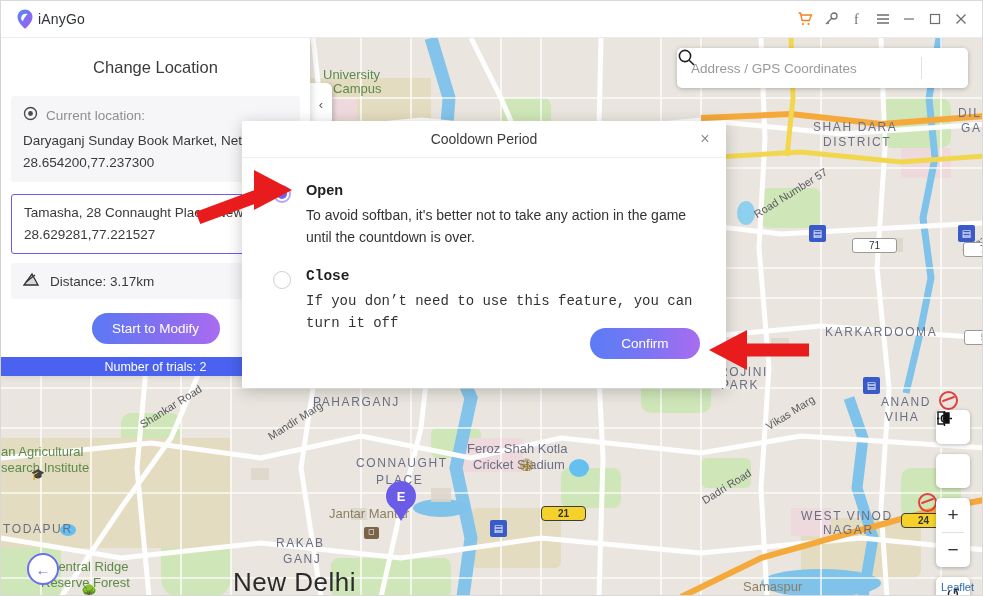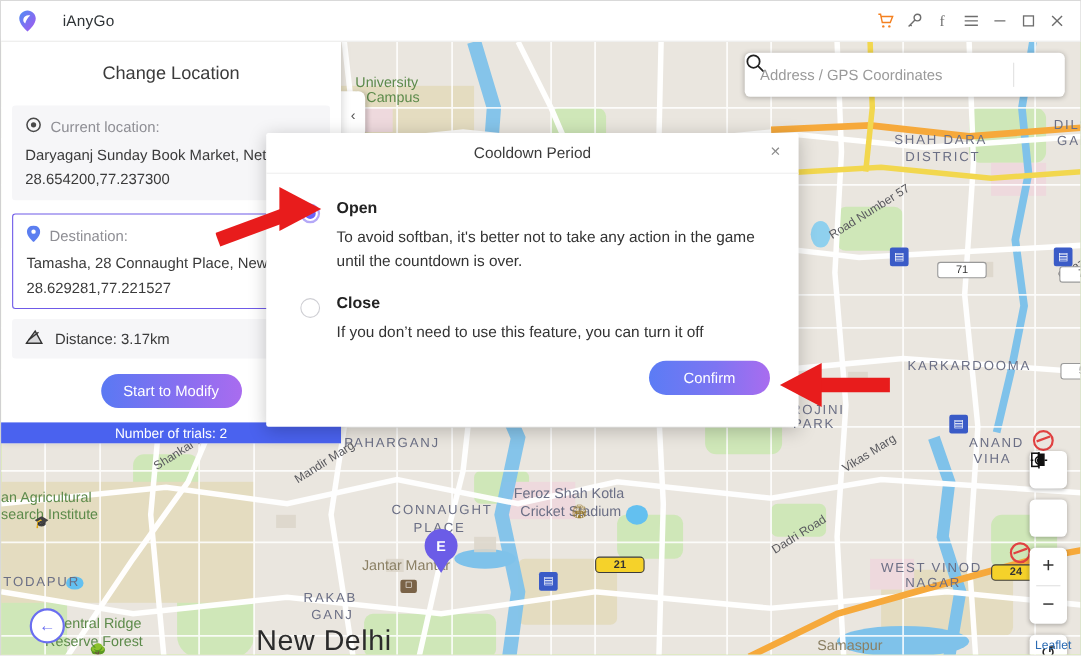--- a/index.html
+++ b/index.html
@@ -6,31 +6,31 @@
   body{
     width:983px;height:596px;overflow:hidden;
     font-family:"Liberation Sans","DejaVu Sans",sans-serif;
     background:#fff;position:relative;
   }
   #app{position:absolute;inset:0;border:1px solid #d9d9d9;box-sizing:border-box;}
 
   
   .titlebar{position:absolute;left:0;top:0;width:100%;height:37px;background:#fff;
     border-bottom:1px solid #ececec;display:flex;align-items:center;z-index:60;box-sizing:border-box;}
-  .brand{display:flex;align-items:center;gap:21px;padding-left:13px;}
+  .brand{display:flex;align-items:center;gap:2px;padding-left:13px;}
   .logo{width:22px;height:22px;position:relative;}
   .brand-name{font-size:14px;color:#2f3437;letter-spacing:.2px;}
   .tb-right{margin-left:auto;display:flex;align-items:center;gap:0px;padding-right:8px;}
   .tbi{width:26px;height:30px;display:flex;align-items:center;justify-content:center;
     color:#6e6e6e;font-size:15px;cursor:default;}
   .tbi svg{display:block;}
   .tbi.cart{color:#f4801f;}
 
   
-  .map{position:absolute;left:0;top:37px;right:0;bottom:0;overflow:hidden;background:#bef264;}
+  .map{position:absolute;left:0;top:37px;right:0;bottom:0;overflow:hidden;background:#fef9c3;}
   .map svg{position:absolute;left:0;top:0;}
   .maplbl{position:absolute;color:#7b7f94;font-size:12px;letter-spacing:1.6px;
     font-family:"Liberation Sans",sans-serif;white-space:nowrap;}
   .maplbl.place{color:#6b6f85;}
   .maplbl.big{font-size:26px;color:#2b2b2b;letter-spacing:.5px;font-weight:400;}
   .maplbl.green{color:#5c8a4a;letter-spacing:0;font-size:13px;}
   .maplbl.poi{color:#8a7f63;letter-spacing:0;font-size:13px;}
   .maplbl.road{color:#59595e;letter-spacing:0;font-size:11px;}
   .maplbl.stad{color:#6b6f85;letter-spacing:0;font-size:13px;}
 
@@ -104,21 +104,21 @@
   
   .modal{position:absolute;left:241px;top:120px;width:484px;height:267px;background:#fff;
     box-shadow:0 3px 16px rgba(0,0,0,.22);z-index:50;border-radius:2px;}
   .modal-hd{height:36px;display:flex;align-items:center;justify-content:center;position:relative;
     border-bottom:1px solid #efefef;}
   .modal-title{font-size:14px;color:#3b3b3b;}
   .modal-x{position:absolute;right:12px;top:9px;width:18px;height:18px;display:flex;
     align-items:center;justify-content:center;color:#8d8d8d;font-size:16px;cursor:pointer;}
   .modal-body{padding:24px 30px 0 31px;}
   .opt{display:flex;gap:15px;}
-  .opt + .opt{margin-top:20px;}
+  .opt + .opt{margin-top:20px;font-family:Liberation Mono, monospace;}
   .radio{width:18px;height:18px;border-radius:50%;border:1px solid #cfcfd4;box-sizing:border-box;
     flex:0 0 18px;margin-top:3px;background:#fff;}
   .radio.sel{border:2px solid #b4a8f7;position:relative;}
   .radio.sel:after{content:"";position:absolute;left:2px;top:2px;width:10px;height:10px;
     border-radius:50%;background:#6c63f5;}
   .opt-title{font-size:14.5px;font-weight:bold;color:#222;margin-bottom:6px;}
   .opt-desc{font-size:14px;color:#333;line-height:1.58;max-width:392px;}
   .modal-ft{position:absolute;right:26px;bottom:29px;}
   .confirm-btn{width:110px;height:31px;border-radius:16px;border:0;color:#fff;font-size:13.5px;
     background:linear-gradient(90deg,#5b7cf5 0%,#7d75f2 55%,#a96cef 100%);
@@ -399,29 +399,20 @@
               <circle cx="7.5" cy="7.5" r="2.4" fill="#4a4a4a" stroke="none"></circle>
           </svg>
         </span>
         <span>Current location:</span>
       </div>
       <div class="loc-addr">Daryaganj Sunday Book Market, Neta</div>
       <div class="loc-coord">28.654200,77.237300</div>
     </div>
 
     <div class="dest-card">
-      <div class="dest-head">
-        <span>
-          <svg width="13" height="15" viewBox="0 0 13 15" fill="#5b7ef0">
-            <path d="M6.5 0C3 0 .5 2.5.5 5.8.5 9.9 6.5 15 6.5 15s6-5.1 6-9.2C12.5 2.5 10 0 6.5 0z"></path>
-            <circle cx="6.5" cy="5.6" r="2" fill="#fff"></circle>
-          </svg>
-        </span>
-        <span>Destination:</span>
-      </div>
       <div class="loc-addr">Tamasha, 28 Connaught Place, New D</div>
       <div class="coordrow">
         <span class="loc-coord">28.629281,77.221527</span>
         <span class="timer">00:0</span>
       </div>
     </div>
 
     <div class="dist-card">
       <span>
         <svg width="17" height="15" viewBox="0 0 17 15" fill="none" stroke="#333" stroke-width="1.3">

